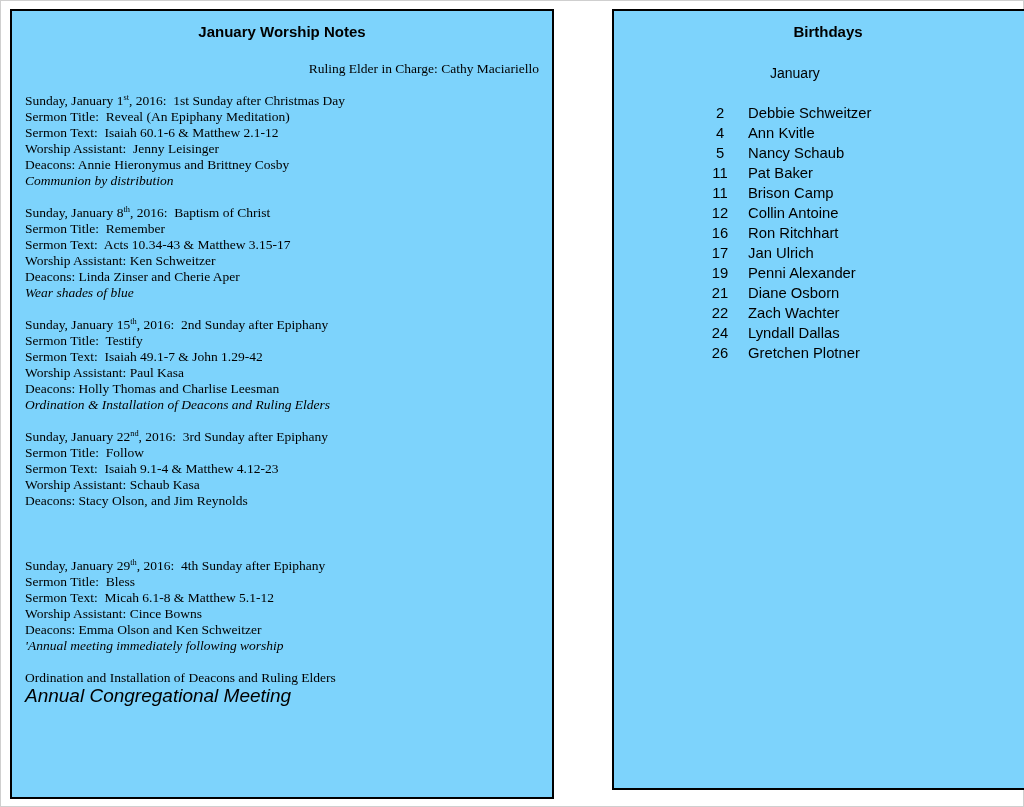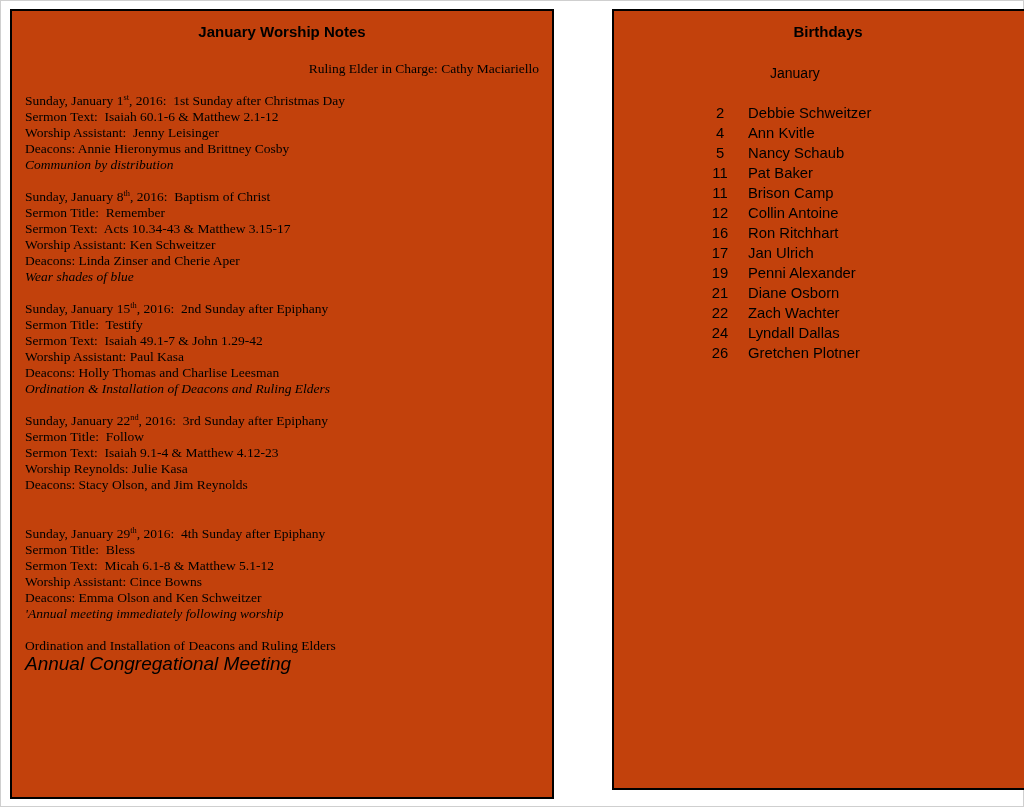--- a/index.html
+++ b/index.html
@@ -11,21 +11,21 @@
     position:relative;
   }
   .canvas {
     position:absolute; left:0; top:0;
     width:1024px; height:807px;
     background:#ffffff;
     border:1px solid #cfcfcf;
   }
   .panel {
     position:absolute;
-    background:#c2410c;
+    background:#7dd3fc;
     border:2px solid #000000;
   }
   .panel-left  { left:9px;  top:8px; width:544px; height:790px; }
   .panel-right { left:611px; top:8px; width:432px; height:781px; }
 
   .panel h1 {
     padding-top:12px;
     text-align:center;
     font-family:"Liberation Sans", sans-serif;
     font-size:15px;
@@ -35,21 +35,21 @@
   
   .wbody {
     padding:0 13px;
     font-family:"Liberation Serif", serif;
     font-size:13.5px;
     line-height:16px;
   }
   .line { white-space:pre-wrap; }
   .ruling { margin-top:21px;text-align:right; }
   .service { margin-top:16px; }
-  #services .service:last-child { margin-top:33px; }
+  #services .service:last-child { margin-top:49px; }
   .note { font-style:italic; }
   sup { font-size:0.62em; vertical-align:super; line-height:0; }
   .footer-1 { margin-top:16px; }
   .footer-2 {
     margin-top:2px;
     font-family:"Liberation Sans", sans-serif;
     font-size:19px;
     font-weight:normal;
     font-style:italic;
   }
@@ -77,20 +77,21 @@
 <div class="canvas">
 
   <section class="panel panel-left">
     <h1>January Worship Notes</h1>
     <div class="wbody">
       <p class="line ruling">Ruling Elder in Charge: Cathy Maciariello</p>
       <div id="services">
           <div class="service">
     <p class="line date"><span>Sunday, January 1</span><sup>st</sup><span>, 2016:  1st Sunday after Christmas Day</span></p>
     <div>
+              <p class="line">Sermon Title:  Reveal (An Epiphany Meditation)</p>
               <p class="line">Sermon Text:  Isaiah 60.1-6 &amp; Matthew 2.1-12</p>
               <p class="line">Worship Assistant:  Jenny Leisinger</p>
               <p class="line">Deacons: Annie Hieronymus and Brittney Cosby</p>
             </div>
     <p class="line note">Communion by distribution</p>
   </div>
           <div class="service">
     <p class="line date"><span>Sunday, January 8</span><sup>th</sup><span>, 2016:  Baptism of Christ</span></p>
     <div>
               <p class="line">Sermon Title:  Remember</p>
@@ -108,21 +109,21 @@
               <p class="line">Worship Assistant: Paul Kasa</p>
               <p class="line">Deacons: Holly Thomas and Charlise Leesman</p>
             </div>
     <p class="line note">Ordination &amp; Installation of Deacons and Ruling Elders</p>
   </div>
           <div class="service">
     <p class="line date"><span>Sunday, January 22</span><sup>nd</sup><span>, 2016:  3rd Sunday after Epiphany</span></p>
     <div>
               <p class="line">Sermon Title:  Follow</p>
               <p class="line">Sermon Text:  Isaiah 9.1-4 &amp; Matthew 4.12-23</p>
-              <p class="line">Worship Reynolds: Julie Kasa</p>
+              <p class="line">Worship Assistant: Schaub Kasa</p>
               <p class="line">Deacons: Stacy Olson, and Jim Reynolds</p>
             </div>
 
   </div>
           <div class="service">
     <p class="line date"><span>Sunday, January 29</span><sup>th</sup><span>, 2016:  4th Sunday after Epiphany</span></p>
     <div>
               <p class="line">Sermon Title:  Bless</p>
               <p class="line">Sermon Text:  Micah 6.1-8 &amp; Matthew 5.1-12</p>
               <p class="line">Worship Assistant: Cince Bowns</p>

